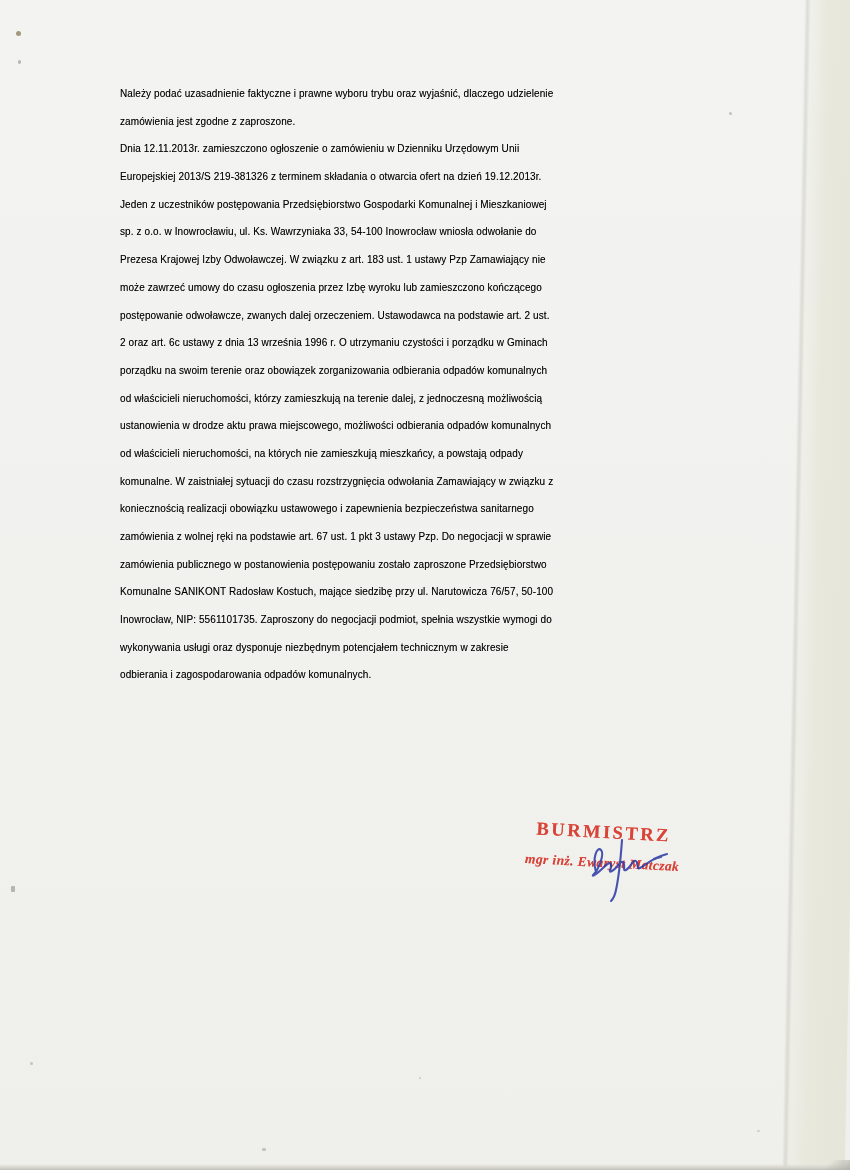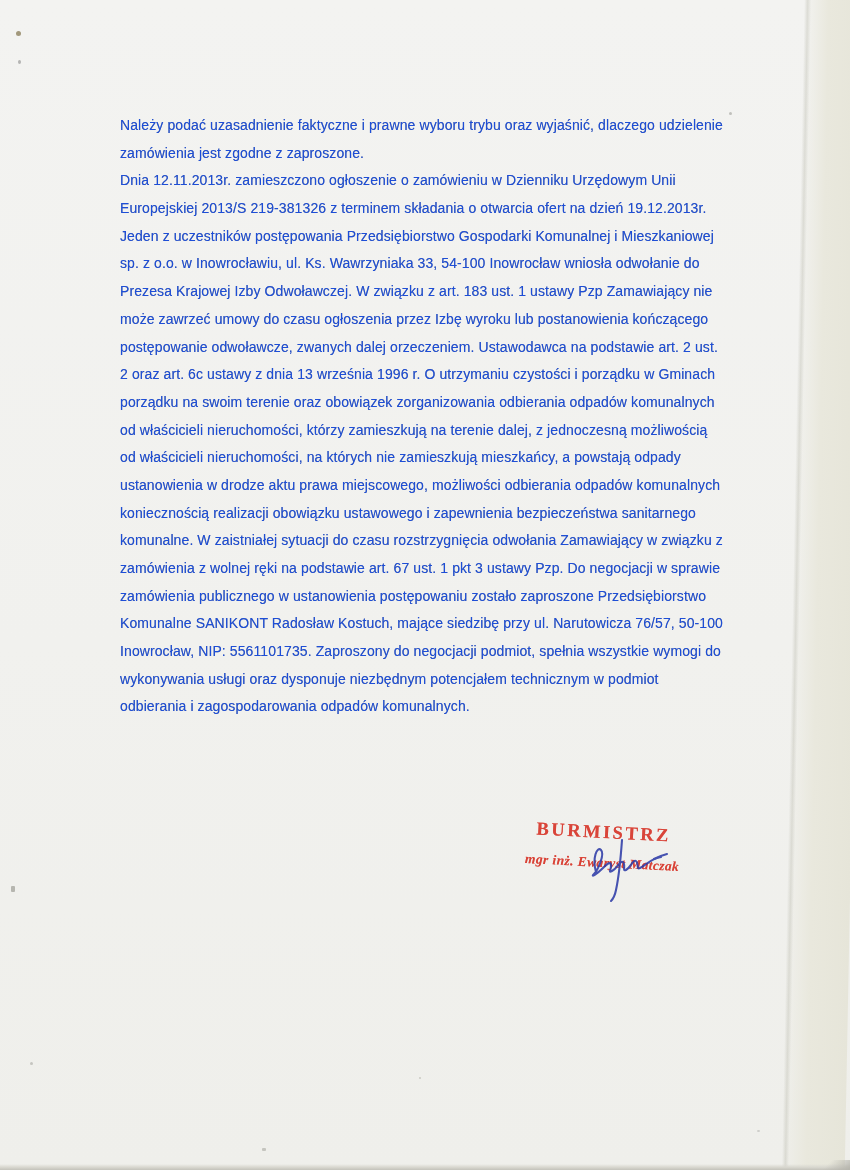--- a/index.html
+++ b/index.html
@@ -26,22 +26,22 @@
   .bottom-edge{
     position:absolute;left:0;right:0;bottom:0;height:6px;
     background:linear-gradient(180deg, rgba(206,205,197,0) 0%, #d8d7cf 55%, #c3c2ba 100%);
   }
   .corner-dark{
     position:absolute;right:0;bottom:0;width:30px;height:10px;
     background:linear-gradient(315deg,#b6b5ad 0%, rgba(182,181,173,0) 70%);
   }
   
   .textblock{
-    position:absolute;left:120px;top:112px;width:640px;
-    color:#1d4ed8;font-size:14px;line-height:27.7px;letter-spacing:.1px;
+    position:absolute;left:120px;top:80px;width:640px;
+    color:#000000;font-size:10px;line-height:27.7px;letter-spacing:.1px;
     text-shadow:0 0 .5px rgba(74,74,74,.55);
   }
   .line{white-space:nowrap;height:27.7px;}
   
   .stamp{
     position:absolute;left:508px;top:822px;width:190px;
     transform:rotate(3deg);text-align:center;color:#d8382c;
   }
   .stamp-title{
     font-family:"Liberation Serif",serif;font-weight:bold;
@@ -76,34 +76,34 @@
 <div class="corner-dark"></div>
 
 <div class="textblock">
   <div class="line">Należy podać uzasadnienie faktyczne i prawne wyboru trybu oraz wyjaśnić, dlaczego udzielenie</div>
   <div class="line">zamówienia jest zgodne z zaproszone.</div>
   <div class="line">Dnia 12.11.2013r. zamieszczono ogłoszenie o zamówieniu w Dzienniku Urzędowym Unii</div>
   <div class="line">Europejskiej 2013/S 219-381326 z terminem składania o otwarcia ofert na dzień 19.12.2013r.</div>
   <div class="line">Jeden z uczestników postępowania Przedsiębiorstwo Gospodarki Komunalnej i Mieszkaniowej</div>
   <div class="line">sp. z o.o. w Inowrocławiu, ul. Ks. Wawrzyniaka 33, 54-100 Inowrocław wniosła odwołanie do</div>
   <div class="line">Prezesa Krajowej Izby Odwoławczej. W związku z art. 183 ust. 1 ustawy Pzp Zamawiający nie</div>
-  <div class="line">może zawrzeć umowy do czasu ogłoszenia przez Izbę wyroku lub postanowienia kończącego</div>
+  <div class="line">może zawrzeć umowy do czasu ogłoszenia przez Izbę wyroku lub zamieszczono kończącego</div>
   <div class="line">postępowanie odwoławcze, zwanych dalej orzeczeniem. Ustawodawca na podstawie art. 2 ust.</div>
   <div class="line">2 oraz art. 6c ustawy z dnia 13 września 1996 r. O utrzymaniu czystości i porządku w Gminach</div>
   <div class="line">porządku na swoim terenie oraz obowiązek zorganizowania odbierania odpadów komunalnych</div>
   <div class="line">od właścicieli nieruchomości, którzy zamieszkują na terenie dalej, z jednoczesną możliwością</div>
+  <div class="line">ustanowienia w drodze aktu prawa miejscowego, możliwości odbierania odpadów komunalnych</div>
   <div class="line">od właścicieli nieruchomości, na których nie zamieszkują mieszkańcy, a powstają odpady</div>
-  <div class="line">ustanowienia w drodze aktu prawa miejscowego, możliwości odbierania odpadów komunalnych</div>
+  <div class="line">komunalne. W zaistniałej sytuacji do czasu rozstrzygnięcia odwołania Zamawiający w związku z</div>
   <div class="line">koniecznością realizacji obowiązku ustawowego i zapewnienia bezpieczeństwa sanitarnego</div>
-  <div class="line">komunalne. W zaistniałej sytuacji do czasu rozstrzygnięcia odwołania Zamawiający w związku z</div>
   <div class="line">zamówienia z wolnej ręki na podstawie art. 67 ust. 1 pkt 3 ustawy Pzp. Do negocjacji w sprawie</div>
-  <div class="line">zamówienia publicznego w ustanowienia postępowaniu zostało zaproszone Przedsiębiorstwo</div>
+  <div class="line">zamówienia publicznego w postanowienia postępowaniu zostało zaproszone Przedsiębiorstwo</div>
   <div class="line">Komunalne SANIKONT Radosław Kostuch, mające siedzibę przy ul. Narutowicza 76/57, 50-100</div>
   <div class="line">Inowrocław, NIP: 5561101735. Zaproszony do negocjacji podmiot, spełnia wszystkie wymogi do</div>
-  <div class="line">wykonywania usługi oraz dysponuje niezbędnym potencjałem technicznym w podmiot</div>
+  <div class="line">wykonywania usługi oraz dysponuje niezbędnym potencjałem technicznym w zakresie</div>
   <div class="line">odbierania i zagospodarowania odpadów komunalnych.</div>
 </div>
 
 <div class="stamp">
   <div class="stamp-title">BURMISTRZ</div>
   <div class="stamp-name">mgr inż. Ewaryst Matczak</div>
 </div>
 
 <svg class="sig-svg" width="120" height="78" viewBox="0 0 120 78">
   <g fill="none" stroke="#2f3da8" stroke-width="2.1" stroke-linecap="round" opacity="0.88">

